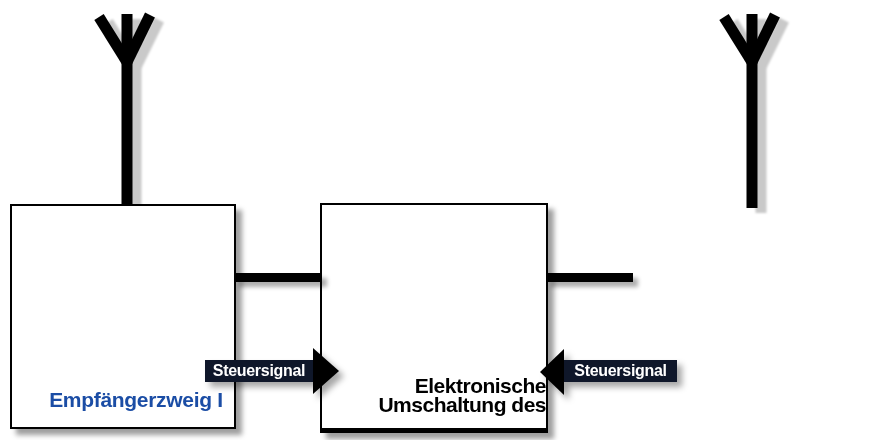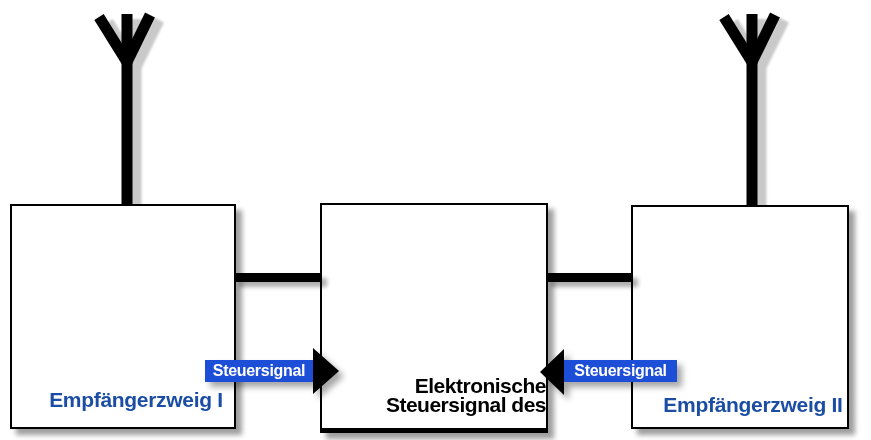--- a/index.html
+++ b/index.html
@@ -80,21 +80,21 @@
 
   
   .ctrl-arrow {
     position: absolute;
     z-index: 5;
     filter: drop-shadow(5px 5px 3px rgba(0,0,0,0.35));
   }
   .ctrl-arrow .band {
     position: absolute;
     height: 22px;
-    background: #1d4ed8;
+    background: #0f172a;
     color: #ffffff;
     font-weight: bold;
     font-size: 16px;
     letter-spacing: -0.3px;
     display: flex;
     align-items: center;
     justify-content: center;
     white-space: nowrap;
   }
   .ctrl-arrow .head {
@@ -128,27 +128,24 @@
     <line x1="38" y1="52" x2="61" y2="5" stroke="#000" stroke-width="11"></line>
   </svg>
 
   <div class="box box-left">
     <div class="box-label">Empfängerzweig I</div>
   </div>
 
   <div class="box box-center">
     <div class="center-text">
       <span>Elektronische</span>
-      <span>Steuersignal des</span>
+      <span>Umschaltung des</span>
     </div>
   </div>
 
-  <div class="box box-right">
-    <div class="box-label">Empfängerzweig II</div>
-  </div>
 
   <div class="connector connector-left"></div>
   <div class="connector connector-right"></div>
 
   <div class="ctrl-arrow ctrl-arrow-left">
     <div class="band">Steuersignal</div>
     <div class="head"></div>
   </div>
 
   <div class="ctrl-arrow ctrl-arrow-right">

